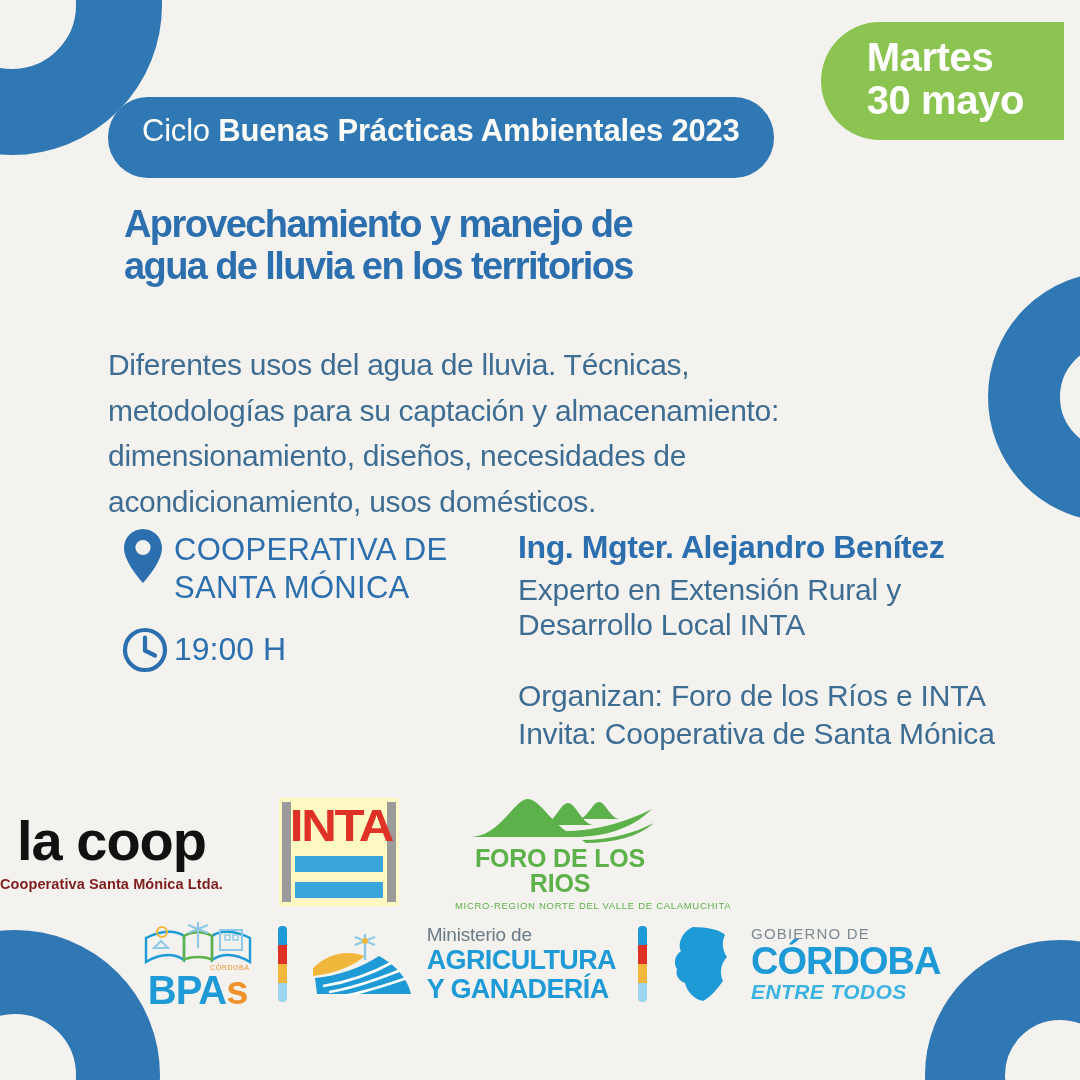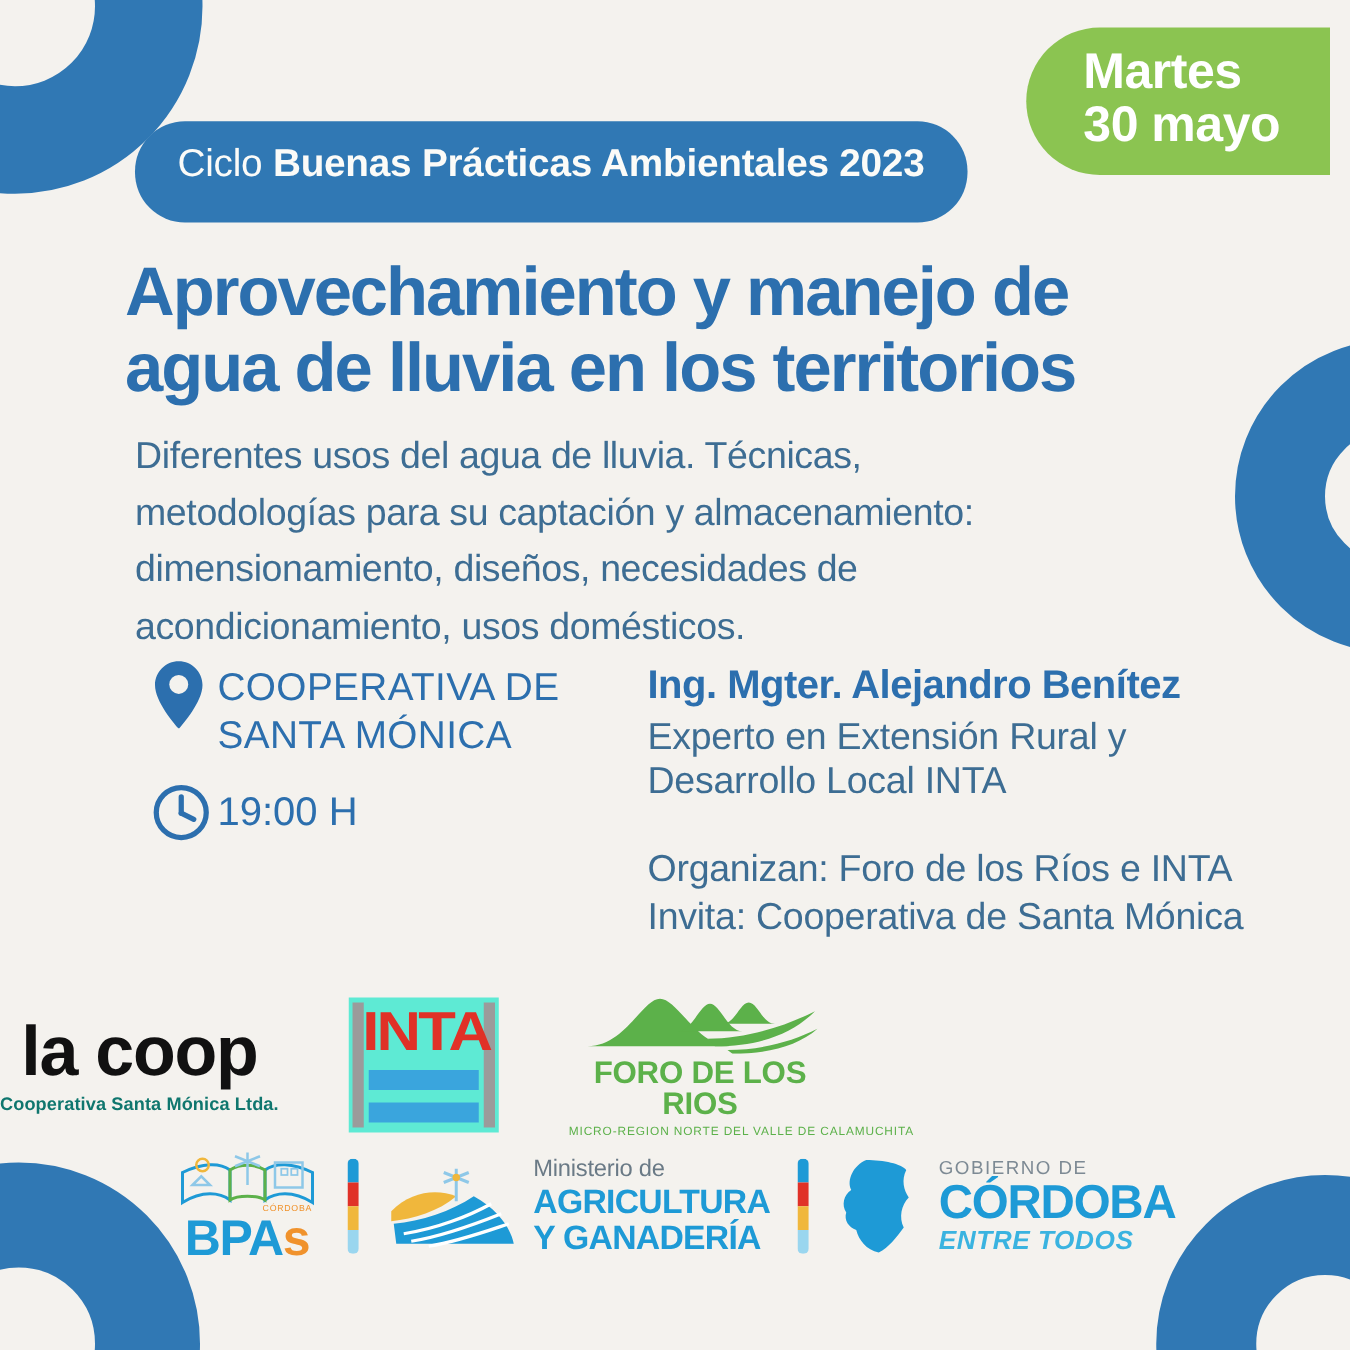--- a/index.html
+++ b/index.html
@@ -41,23 +41,23 @@
     padding:18px 34px 32px 34px;
     font-size:31px; line-height:1;
     letter-spacing:-0.2px;
     white-space:nowrap;
   }
   #ciclo-badge .lead { font-weight:normal; }
   #ciclo-badge .strong { font-weight:bold; }
 
   
   #title {
-    position:absolute; left:100px; top:203px; width:880px;
+    position:absolute; left:124px; top:203px; width:880px;
     color:#2c6fae; font-weight:bold;
-    font-size:55px; line-height:1.11;
+    font-size:38px; line-height:1.11;
     letter-spacing:-1.6px;
   }
   #title div { white-space:nowrap; }
 
   
   #desc {
     position:absolute; left:108px; top:342px; width:880px;
     color:#3d6d93; font-size:30px; line-height:1.52;
     letter-spacing:-0.3px;
   }
@@ -105,28 +105,28 @@
     display:flex; align-items:center; justify-content:center; gap:0px;
   }
 
   
   #logo-lacoop { text-align:center; }
   #logo-lacoop .mark {
     font-size:56px; font-weight:bold; color:#111111;
     letter-spacing:-1px; line-height:1;
   }
   #logo-lacoop .sub {
-    font-size:14.5px; font-weight:bold; color:#0f766e;
+    font-size:14.5px; font-weight:bold; color:#7f1d1d;
     letter-spacing:0.1px; margin-top:7px;
   }
 
   
   #logo-inta {
     position:relative; width:120px; height:108px;
-    background:#5eead4;
+    background:#fef9c3;
     display:flex; align-items:center; justify-content:center;
   }
   #logo-inta .bar { position:absolute; top:4px; width:9px; height:100px; background:#9b9b9b; }
   #logo-inta .bar.l { left:3px; }
   #logo-inta .bar.r { right:3px; }
   #logo-inta .inner { position:absolute; left:16px; right:16px; top:4px; bottom:4px; }
   #logo-inta .word {
     position:absolute; top:2px; left:0; right:0;
     text-align:center; color:#e03127;
     font-weight:bold; font-size:44px; line-height:1;

